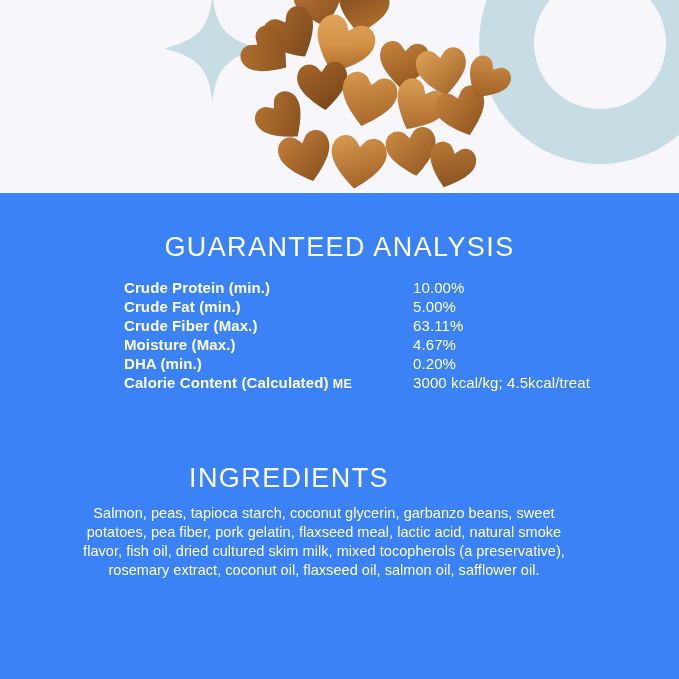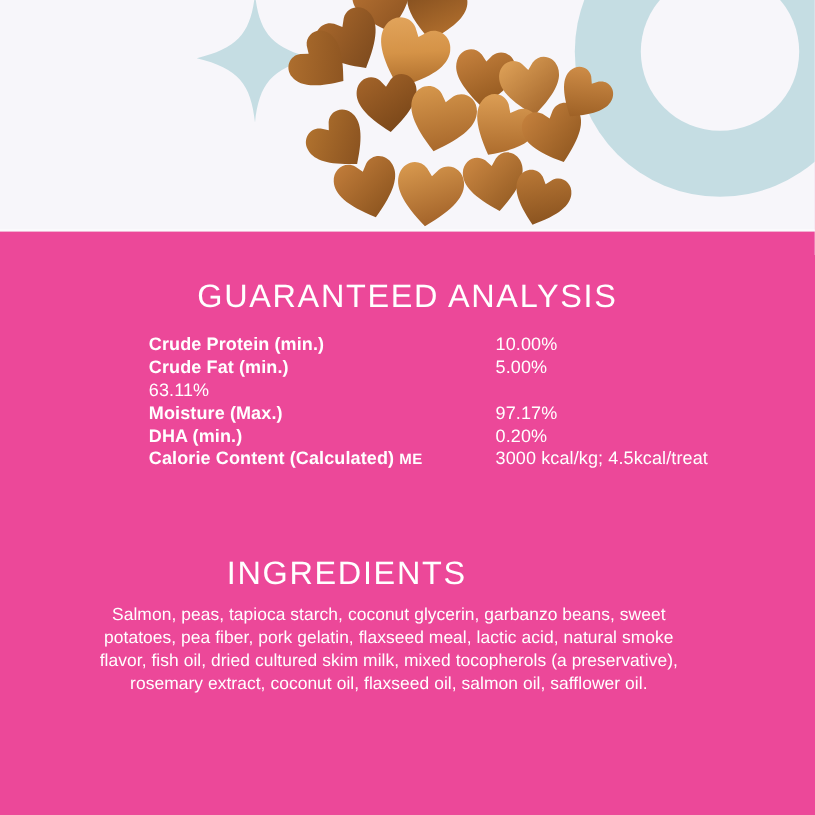--- a/index.html
+++ b/index.html
@@ -84,21 +84,21 @@
   }
   .treat svg { display: block; width: 100%; height: 100%; }
 
   
   .panel {
     position: absolute;
     left: 0;
     top: 193px;
     width: 679px;
     height: 486px;
-    background: #ec4899;
+    background: #3b82f6;
   }
 
   .section-heading {
     color: #ffffff;
     font-size: 27px;
     letter-spacing: 1.4px;
     text-align: center;
     font-weight: 400;
     white-space: nowrap;
   }
@@ -398,26 +398,27 @@
         <span class="label">Crude Protein (min.)</span>
         <span class="value">10.00%</span>
       </div>
 
       <div class="arow">
         <span class="label">Crude Fat (min.)</span>
         <span class="value">5.00%</span>
       </div>
 
       <div class="arow">
+        <span class="label">Crude Fiber (Max.)</span>
         <span class="value">63.11%</span>
       </div>
 
       <div class="arow">
         <span class="label">Moisture (Max.)</span>
-        <span class="value">97.17%</span>
+        <span class="value">4.67%</span>
       </div>
 
       <div class="arow">
         <span class="label">DHA (min.)</span>
         <span class="value">0.20%</span>
       </div>
 
       <div class="arow">
         <span class="label"><span>Calorie Content (Calculated)</span> <span class="unit-sm">ME</span></span>
         <span class="value">3000 kcal/kg; 4.5kcal/treat</span>

